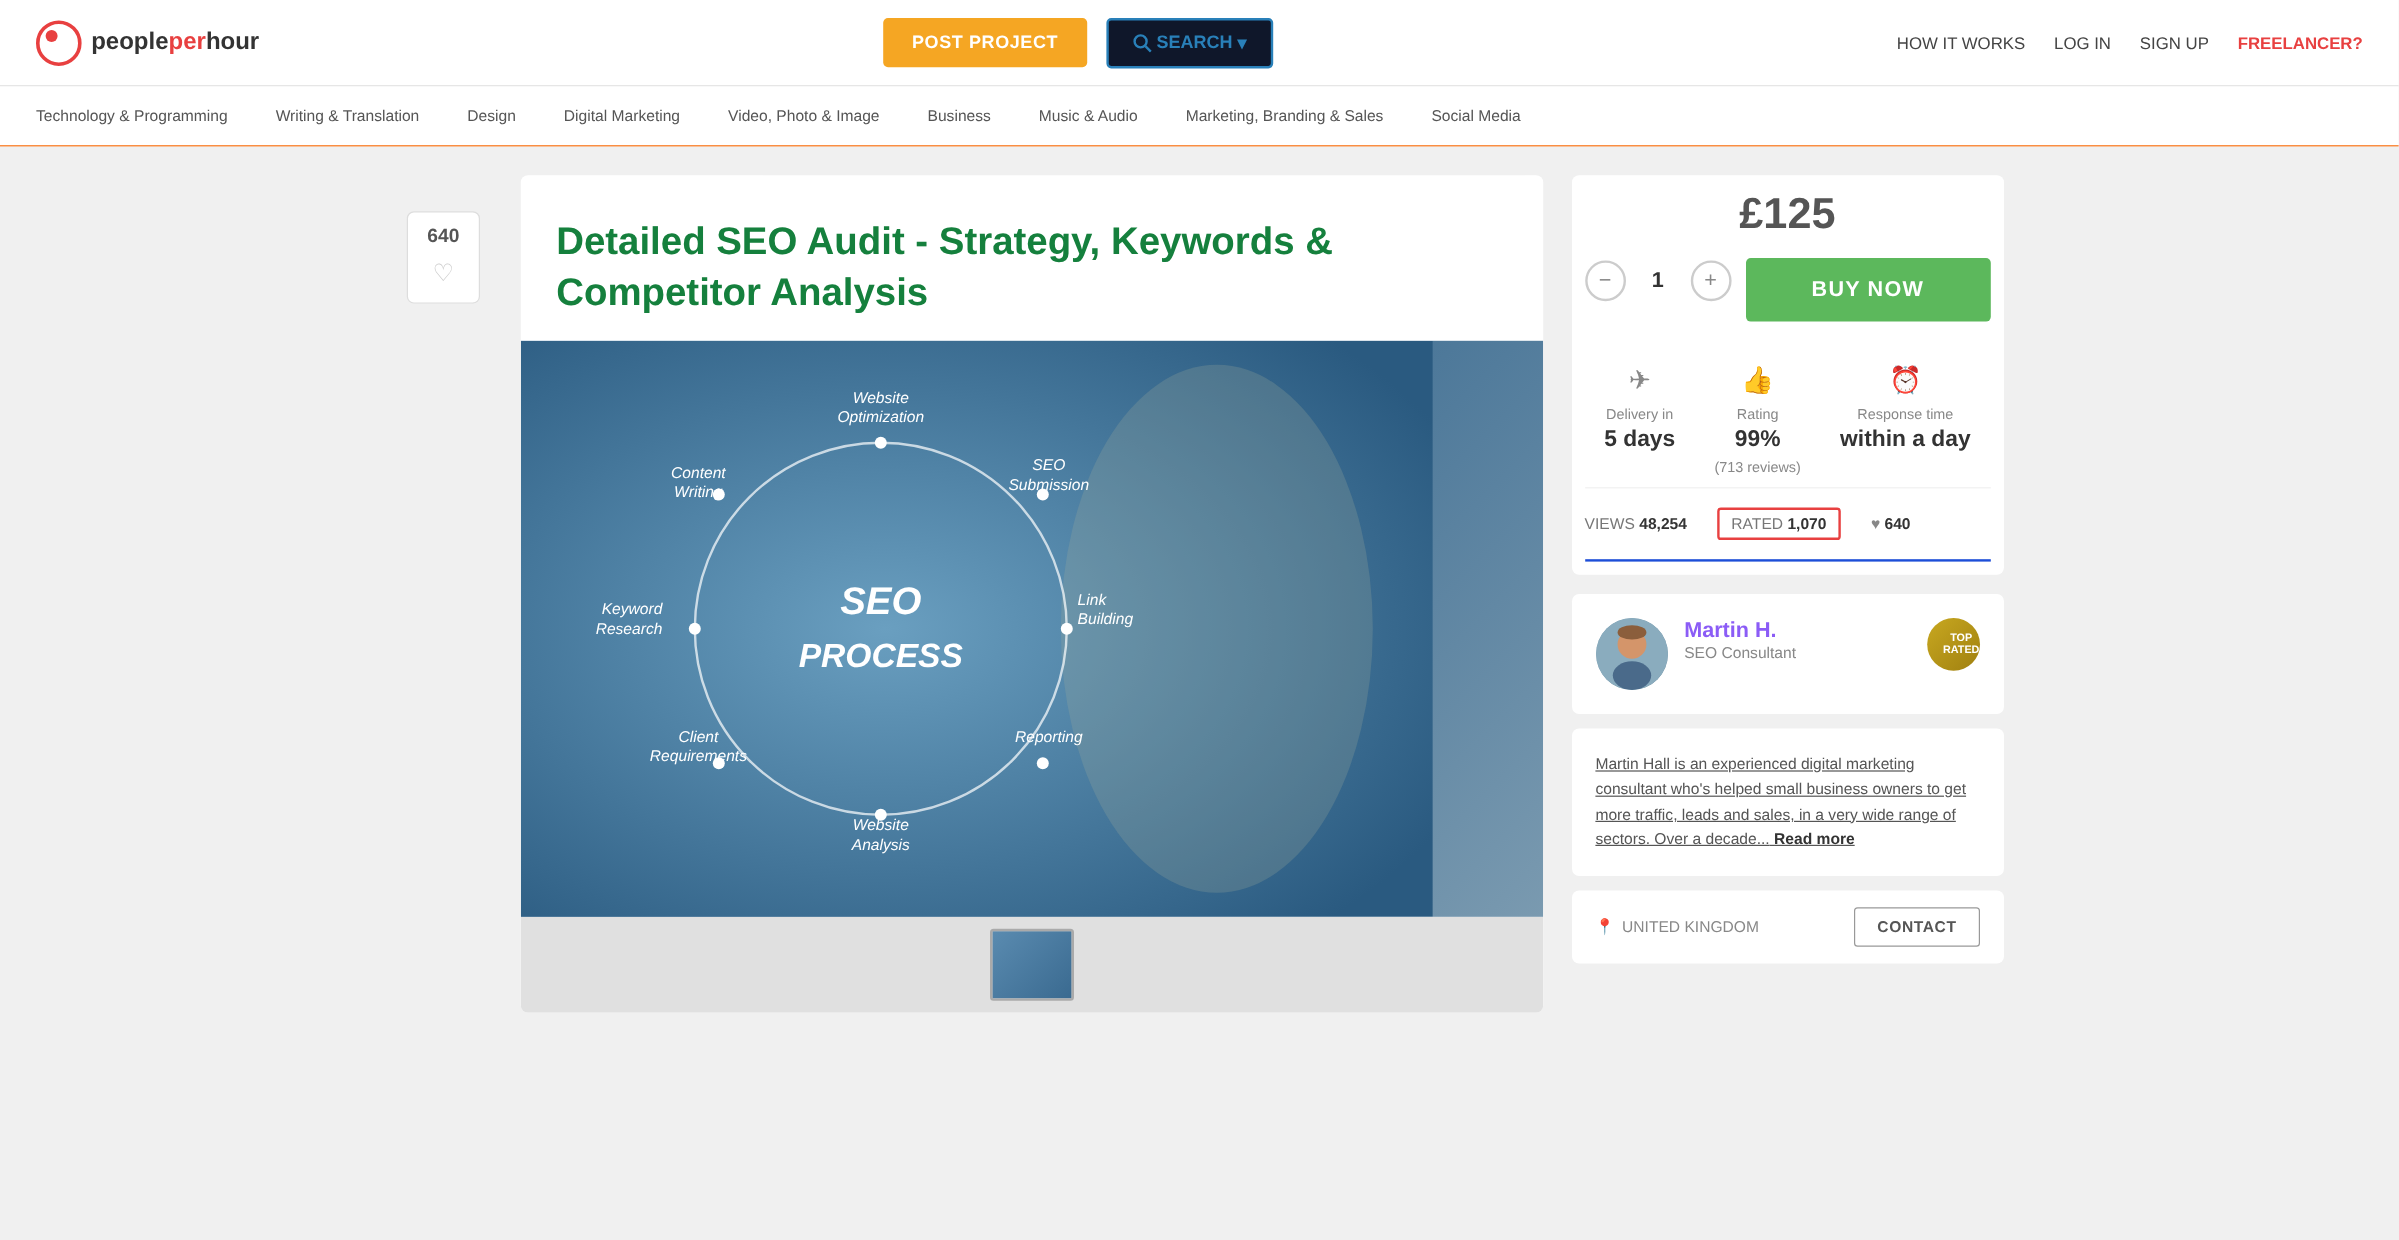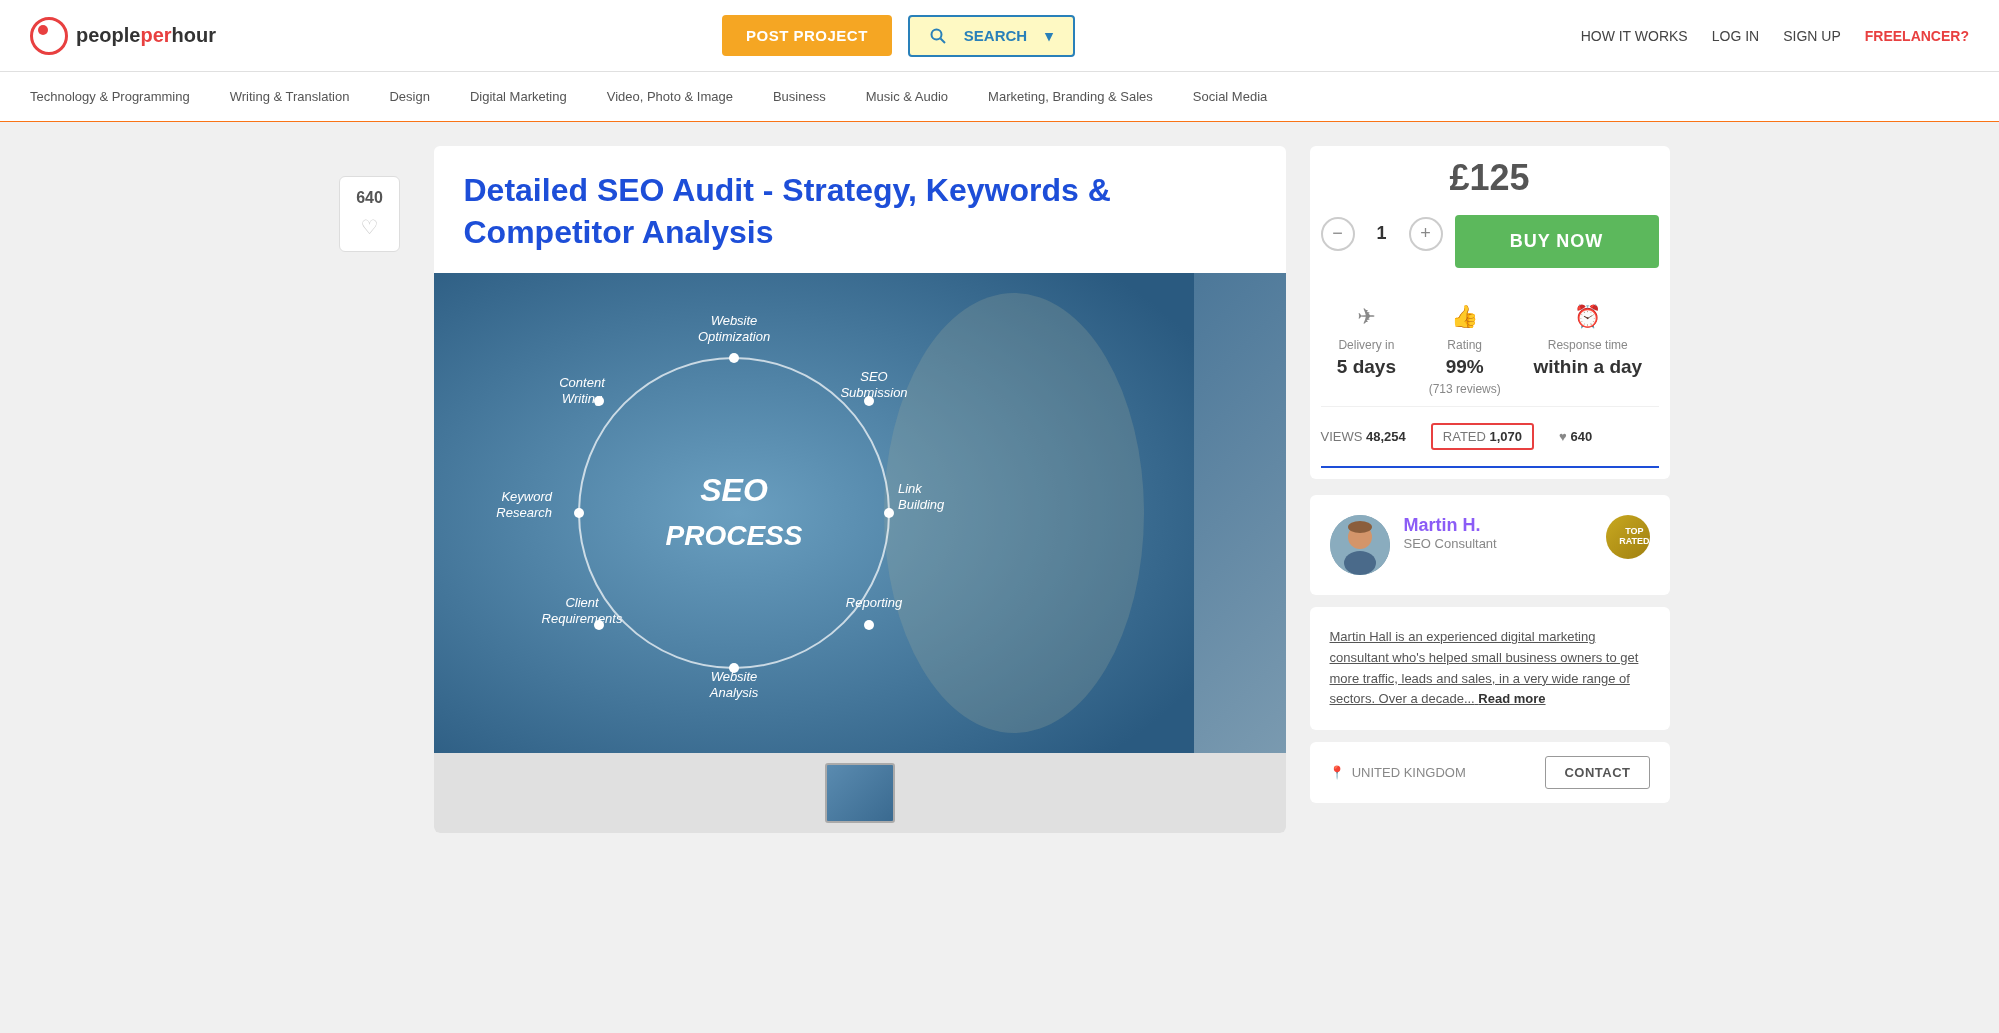--- a/index.html
+++ b/index.html
@@ -44,28 +44,28 @@
       padding: 12px 24px;
       font-size: 15px;
       font-weight: 700;
       border-radius: 4px;
       cursor: pointer;
       text-transform: uppercase;
       letter-spacing: 0.5px;
     }
     .btn-search {
       border: 2px solid #2980b9;
-      background: #fef9c3;
+      background: #0f172a;
       color: #2980b9;
       padding: 10px 20px;
       font-size: 15px;
       font-weight: 700;
       border-radius: 4px;
       cursor: pointer;
-      display: flex; align-items: center; gap: 18px;
+      display: flex; align-items: center; gap: 4px;
     }
     .search-icon-svg { width: 16px; height: 16px; }
 
     .header-right { display: flex; align-items: center; gap: 24px; }
     .nav-link { color: #444; text-decoration: none; font-size: 14px; font-weight: 500; cursor: pointer; }
     .nav-freelancer { color: #e84040; font-weight: 700; }
 
     
     .category-nav {
       background: #fff;
@@ -116,24 +116,24 @@
     .content-area {
       flex: 1;
       min-width: 0;
     }
     .listing-card {
       background: #fff;
       border-radius: 6px;
       overflow: hidden;
     }
     .listing-title {
-      padding: 24px 30px 20px;
+      padding: 35px 30px 20px;
       font-size: 32px;
       font-weight: 700;
-      color: #1d4ed8;
+      color: #15803d;
       line-height: 1.3;
     }
     .listing-image {
       width: 100%;
       height: 480px;
       background: linear-gradient(135deg, #5a8bb0 0%, #3a6a90 40%, #7a9ab0 100%);
       position: relative;
       overflow: hidden;
       display: flex;
       align-items: center;

